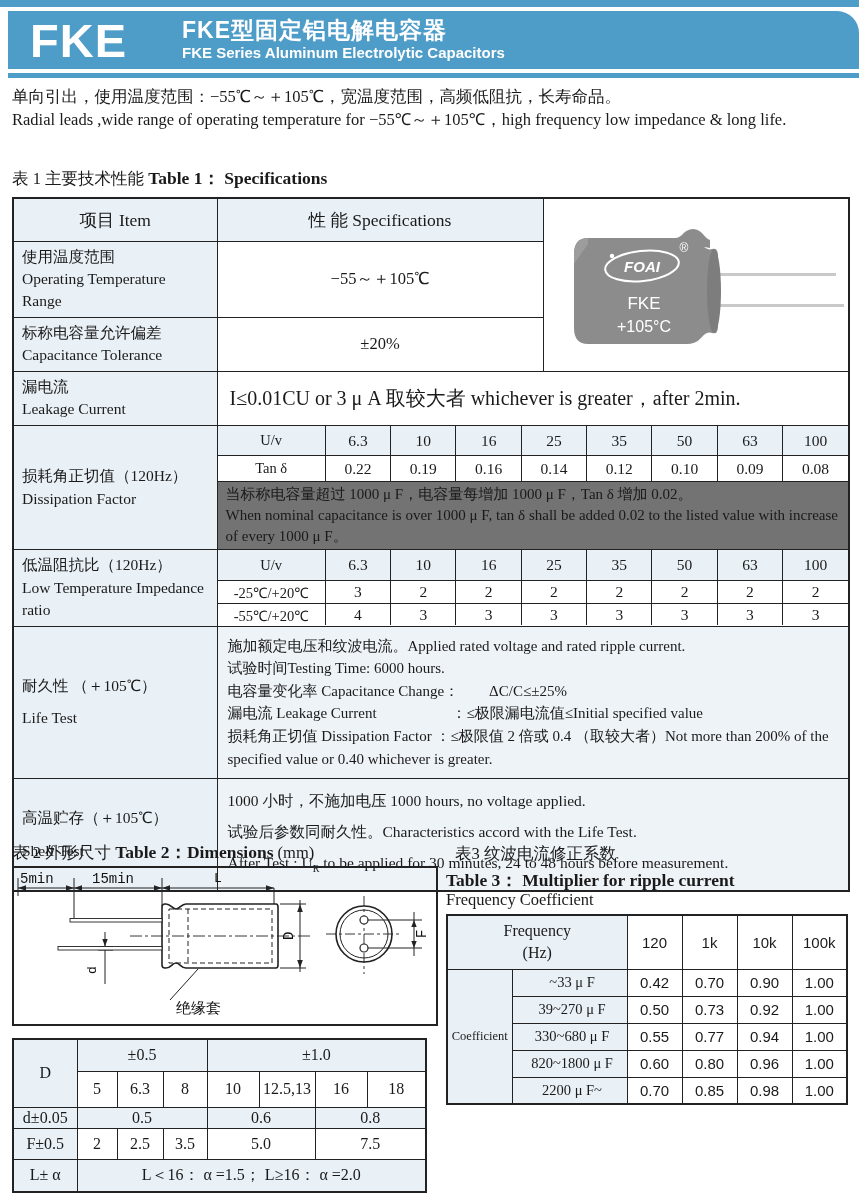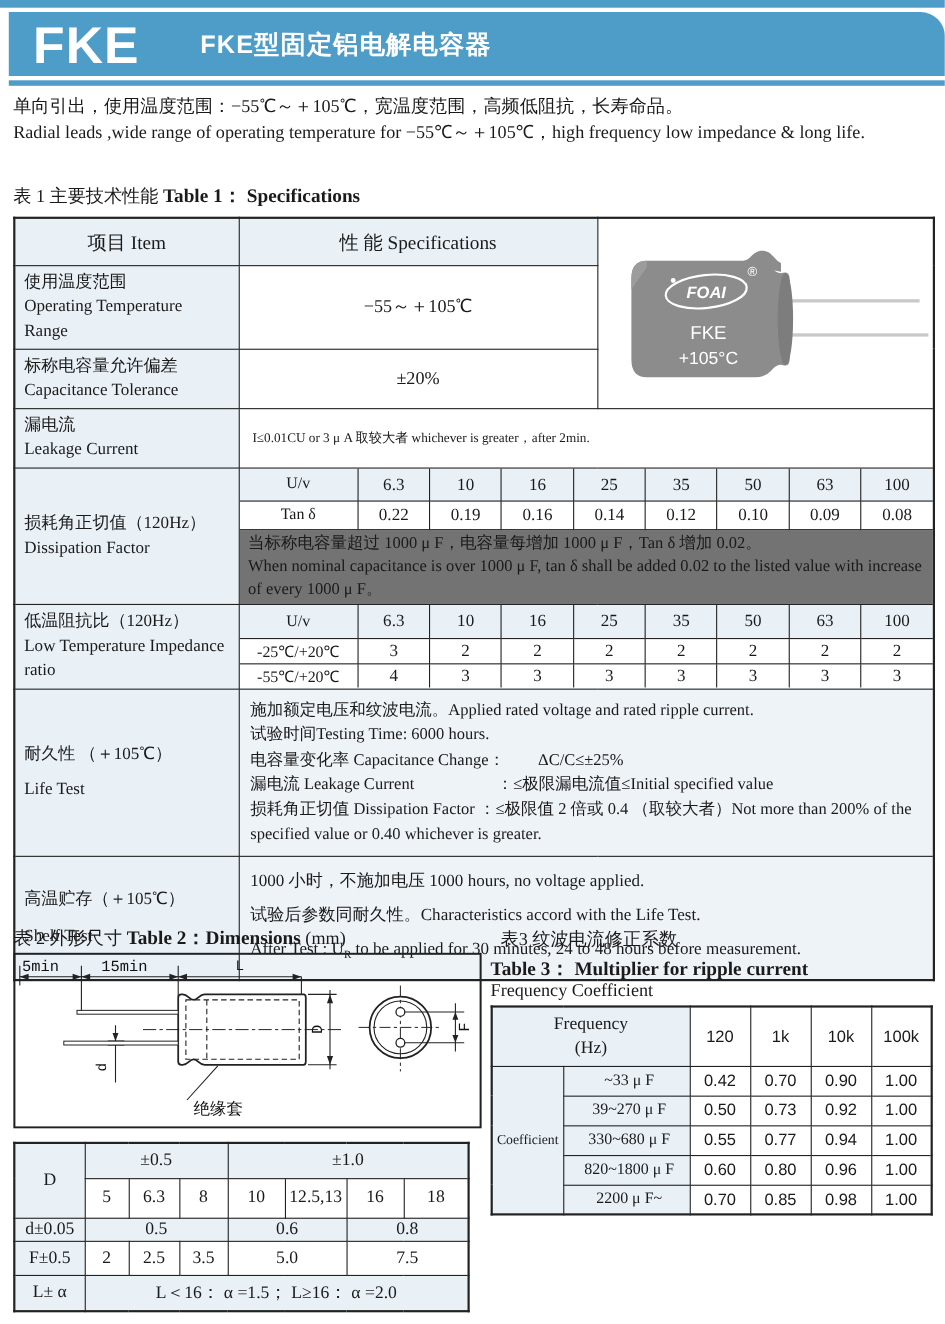--- a/index.html
+++ b/index.html
@@ -22,21 +22,21 @@
   
   table{border-collapse:collapse;}
   .t1{position:absolute;left:12px;top:197px;width:836px;table-layout:fixed;
       border:2px solid #222;font-size:15.5px;}
   .t1 > tbody > tr > td{border:1px solid #222;}
   .tint{background:#E9F0F6;}
   .lab{background:#E9F0F6;text-align:left;padding:4px 8px;line-height:1.45;}
   .t1-head{background:#E9F0F6;text-align:center;font-size:17.5px;}
   .cap-cell{background:#fff;padding:0;text-align:center;vertical-align:middle;}
   .val{text-align:center;font-size:16.5px;margin-top:30px;}
-  .leak{Text-align:left;padding-left:12px;font-size:12px;}
+  .leak{Text-align:left;padding-left:12px;font-size:20px;}
   .subwrap{padding:0;vertical-align:top;}
   .sub{width:100%;table-layout:fixed;border-collapse:collapse;font-size:15.5px;}
   .sub td{border:0;border-right:1px solid #222;border-bottom:1px solid #222;
           text-align:center;padding:0;}
   .sub tr td:last-child{border-right:0;}
   .sub tr:last-child td{border-bottom:0;}
   .sub .note{text-align:left;padding:2px 8px;line-height:21px;font-size:15px;background:#737373;}
   .sub .uvlab{font-size:14.5px;}
   .life{padding:8px 10px;line-height:22.6px;font-size:15px;background:#EEF3F8;text-align:left;}
   .shelf{padding:6px 10px;line-height:31px;font-size:15.5px;background:#EEF3F8;text-align:left;}
@@ -67,20 +67,21 @@
 </head>
 <body>
 
 <div id="page">
 
   <div class="top-strip"></div>
   <div class="banner">
     <div class="banner-logo">FKE</div>
     <div class="banner-titles">
       <div class="banner-title-cn">FKE型固定铝电解电容器</div>
+      <div class="banner-title-en">FKE Series Aluminum Electrolytic Capacitors</div>
     </div>
   </div>
   <div class="banner-underline"></div>
 
   <div class="intro">
     <div>单向引出，使用温度范围：−55℃～＋105℃，宽温度范围，高频低阻抗，长寿命品。</div>
     <div>Radial leads ,wide range of operating temperature for −55℃～＋105℃，high frequency low impedance &amp; long life.</div>
   </div>
 
   <div class="t1-title">

